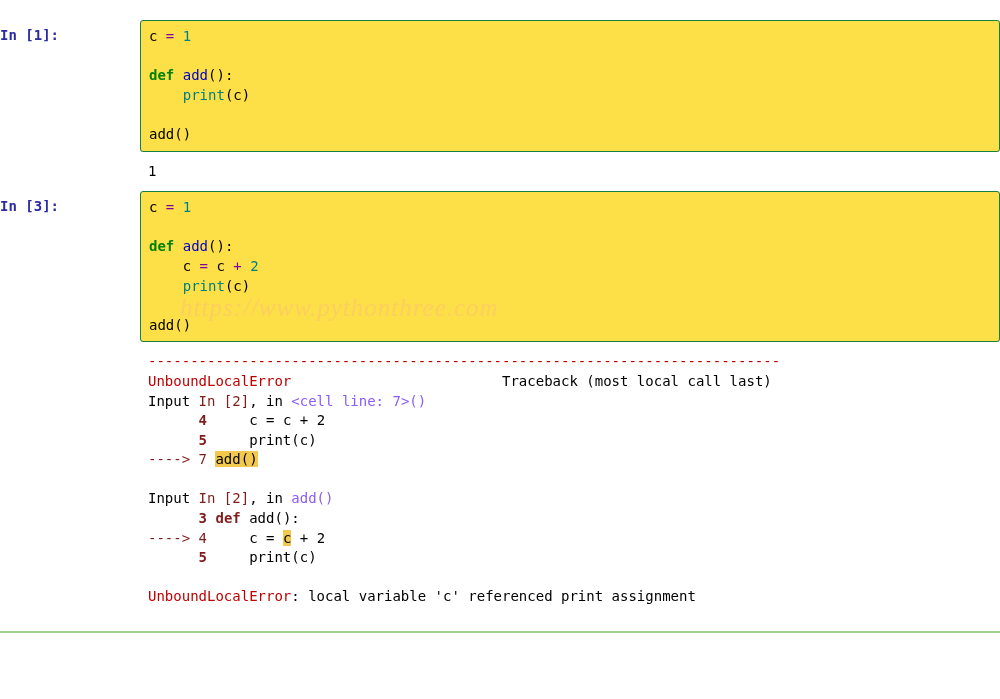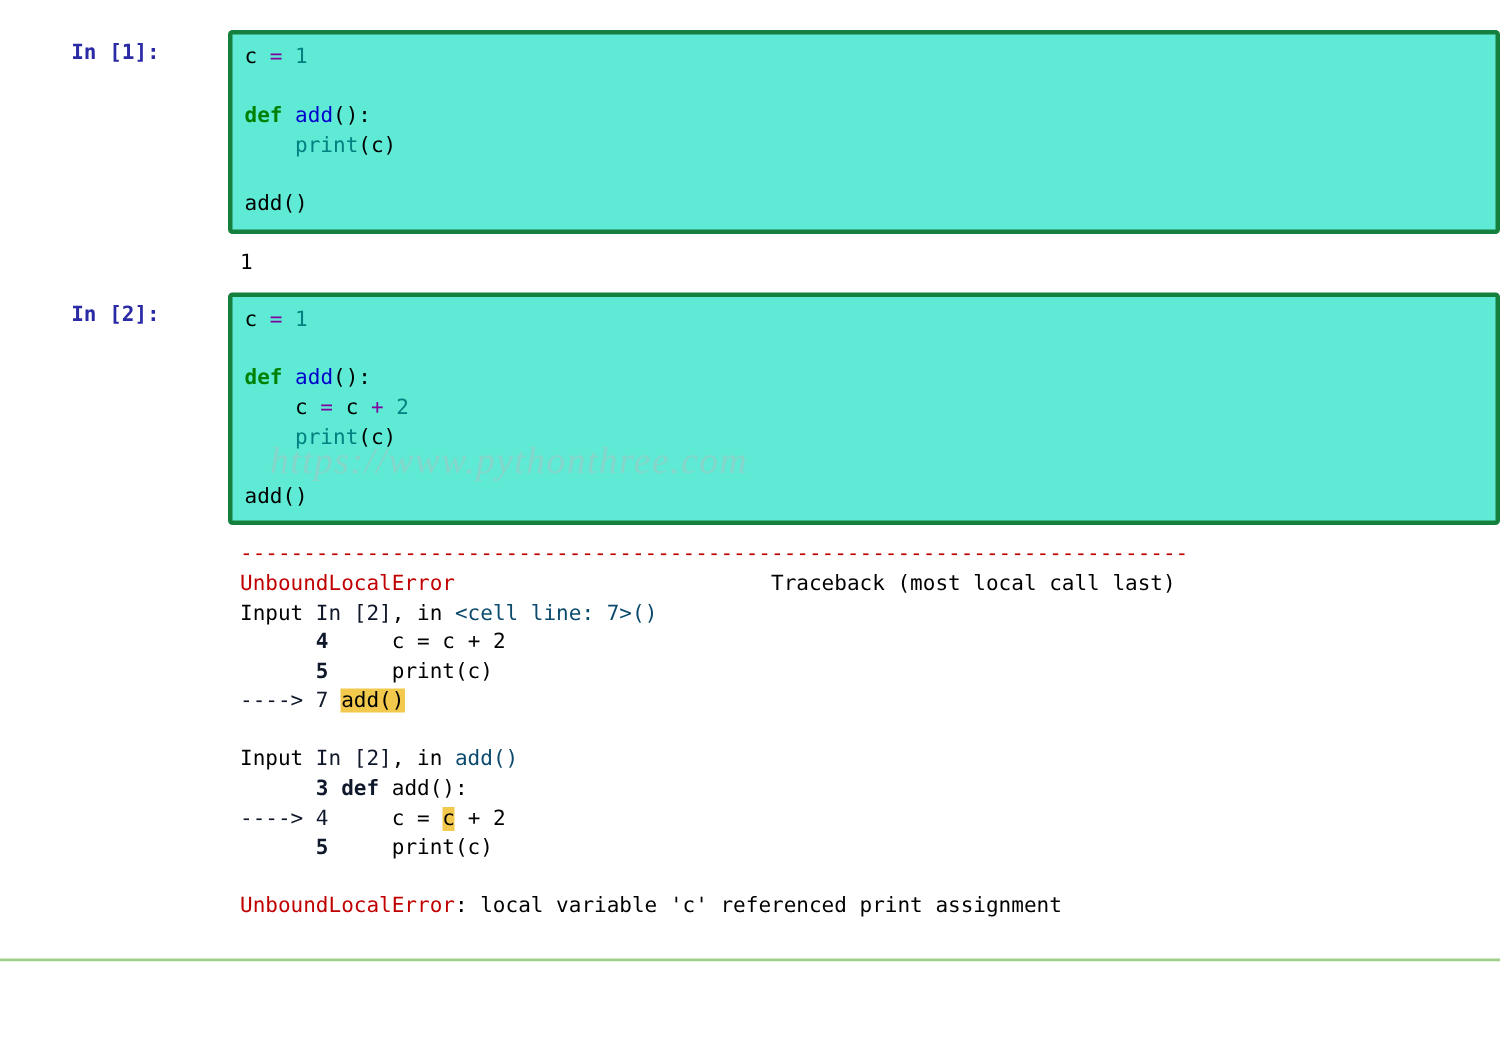--- a/index.html
+++ b/index.html
@@ -12,49 +12,48 @@
     color: #000;
     width: 1000px;
   }
   .cell {
     display: flex;
     align-items: flex-start;
     margin: 0 0 4px 0;
   }
   .prompt-col {
     flex: 0 0 140px;
-    text-align: center;
+    text-align: left;
     padding: 6px 10px 6px 0;
     box-sizing: border-box;
-    margin-left: 12px;
   }
   .prompt-in {
     color: #2a2aa5; 
     font-weight: bold;
   }
   .content-col {
     flex: 1 1 auto;
     min-width: 0;
   }
   .input-area {
-    background: #5eead4;
-    border: 3px solid #15803d;
+    background: #fde047;
+    border: 1px solid #15803d;
     border-radius: 3px;
     padding: 6px 8px;
     white-space: pre;
     font-family: inherit;
   }
   .output-area {
     padding: 6px 8px;
     white-space: pre;
     font-family: inherit;
   }
   .err-red   { color: #c00000; }
-  .err-green { color: #0f172a; }
-  .err-blue  { color: #0c4a6e; }
+  .err-green { color: #7f1d1d; }
+  .err-blue  { color: #8b5cf6; }
   .err-bold  { font-weight: bold; }
   .err-hl    { background: #f2c94c; }
   .watermark {
     position: absolute;
     top: 290px;
     left: 180px;
     color: rgba(255,150,170,0.25);
     font-size: 25px;
     font-style: italic;
     font-family: "Times New Roman", serif;
@@ -97,21 +96,21 @@
 
 <div class="cell">
   <div class="prompt-col"></div>
   <div class="content-col">
     <div class="output-area">1</div>
   </div>
 </div>
 
 <div class="cell">
   <div class="prompt-col">
-    <span class="prompt-in">In [2]:</span>
+    <span class="prompt-in">In [3]:</span>
   </div>
   <div class="content-col">
     <div class="input-area"><span>c </span><span class="op">=</span><span> </span><span class="num">1</span>
 
 <span class="kw">def</span><span> </span><span class="fn">add</span><span>():</span>
 <span>    c </span><span class="op">=</span><span> c </span><span class="op">+</span><span> </span><span class="num">2</span>
 <span>    </span><span class="call">print</span><span>(c)</span>
 
 <span>add()</span></div>
   </div>

